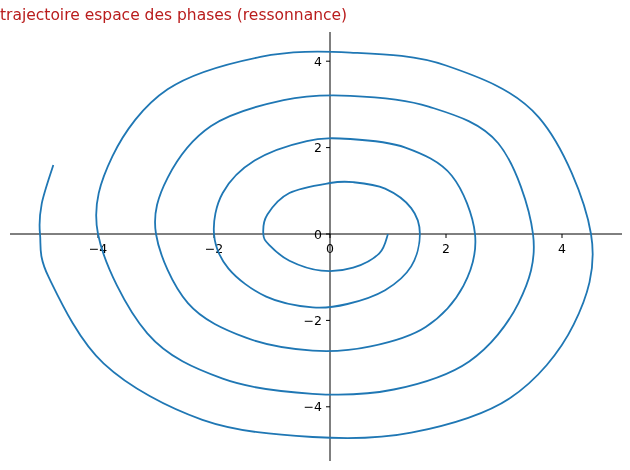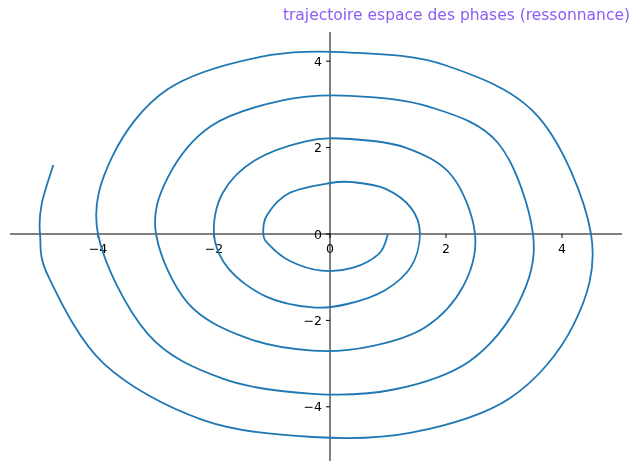--- a/index.html
+++ b/index.html
@@ -1,17 +1,17 @@
 <!DOCTYPE html>
 <html><head>
 <meta charset="utf-8">
 <style>
   html, body { margin: 0; padding: 0; background: #ffffff; }
   body { width: 630px; height: 470px; overflow: hidden; position: relative; font-family: "DejaVu Sans", sans-serif; }
-  #chart-title { position: absolute; left: 0; top: 6px; width: 630px; text-align: right; font-size: 15.5px; color: #8b5cf6; margin-left: 0; }
+  #chart-title { position: absolute; left: 0; top: 6px; width: 630px; text-align: left; font-size: 15.5px; color: #b91c1c; margin-left: 0; }
   svg { position: absolute; left: 0; top: 0; }
   .tick-label { font-family: "DejaVu Sans", sans-serif; font-size: 12.5px; fill: #000; }
 </style>
 </head>
 <body>
 
 <div id="chart-title">trajectoire espace des phases (ressonnance)</div>
 
 <svg id="plot" width="630" height="470" viewBox="0 0 630 470">
   <g id="axes">

